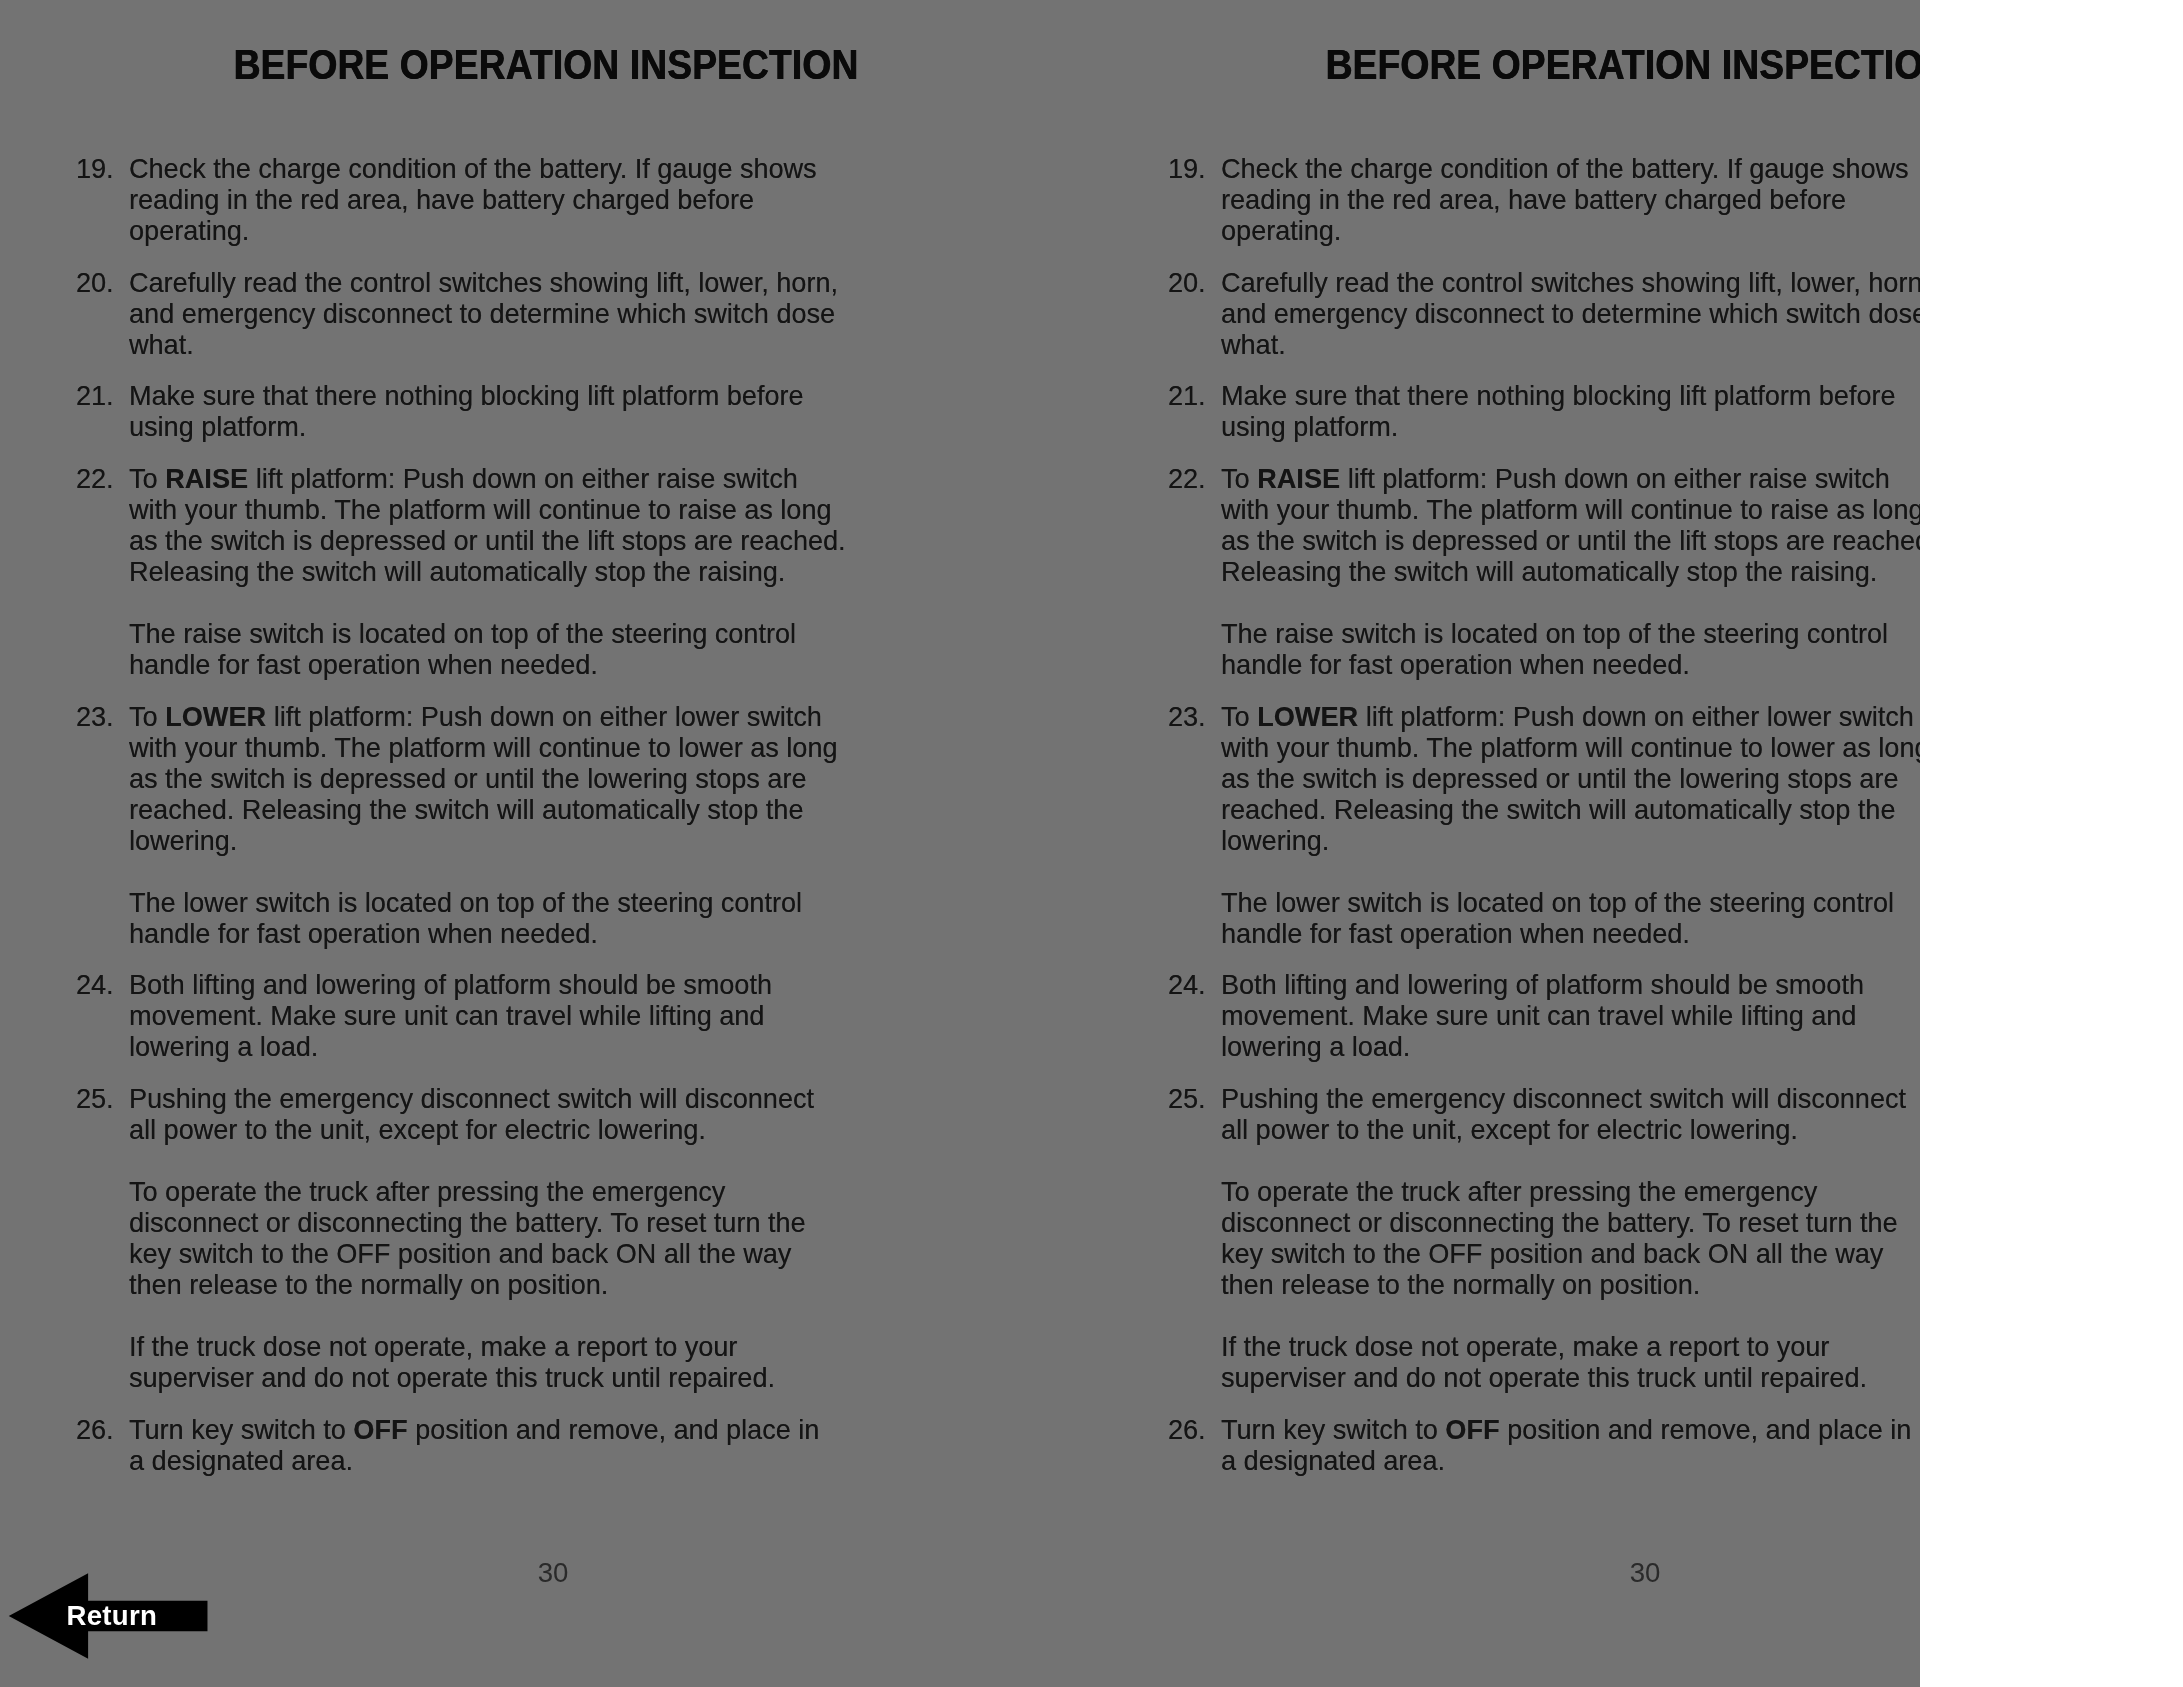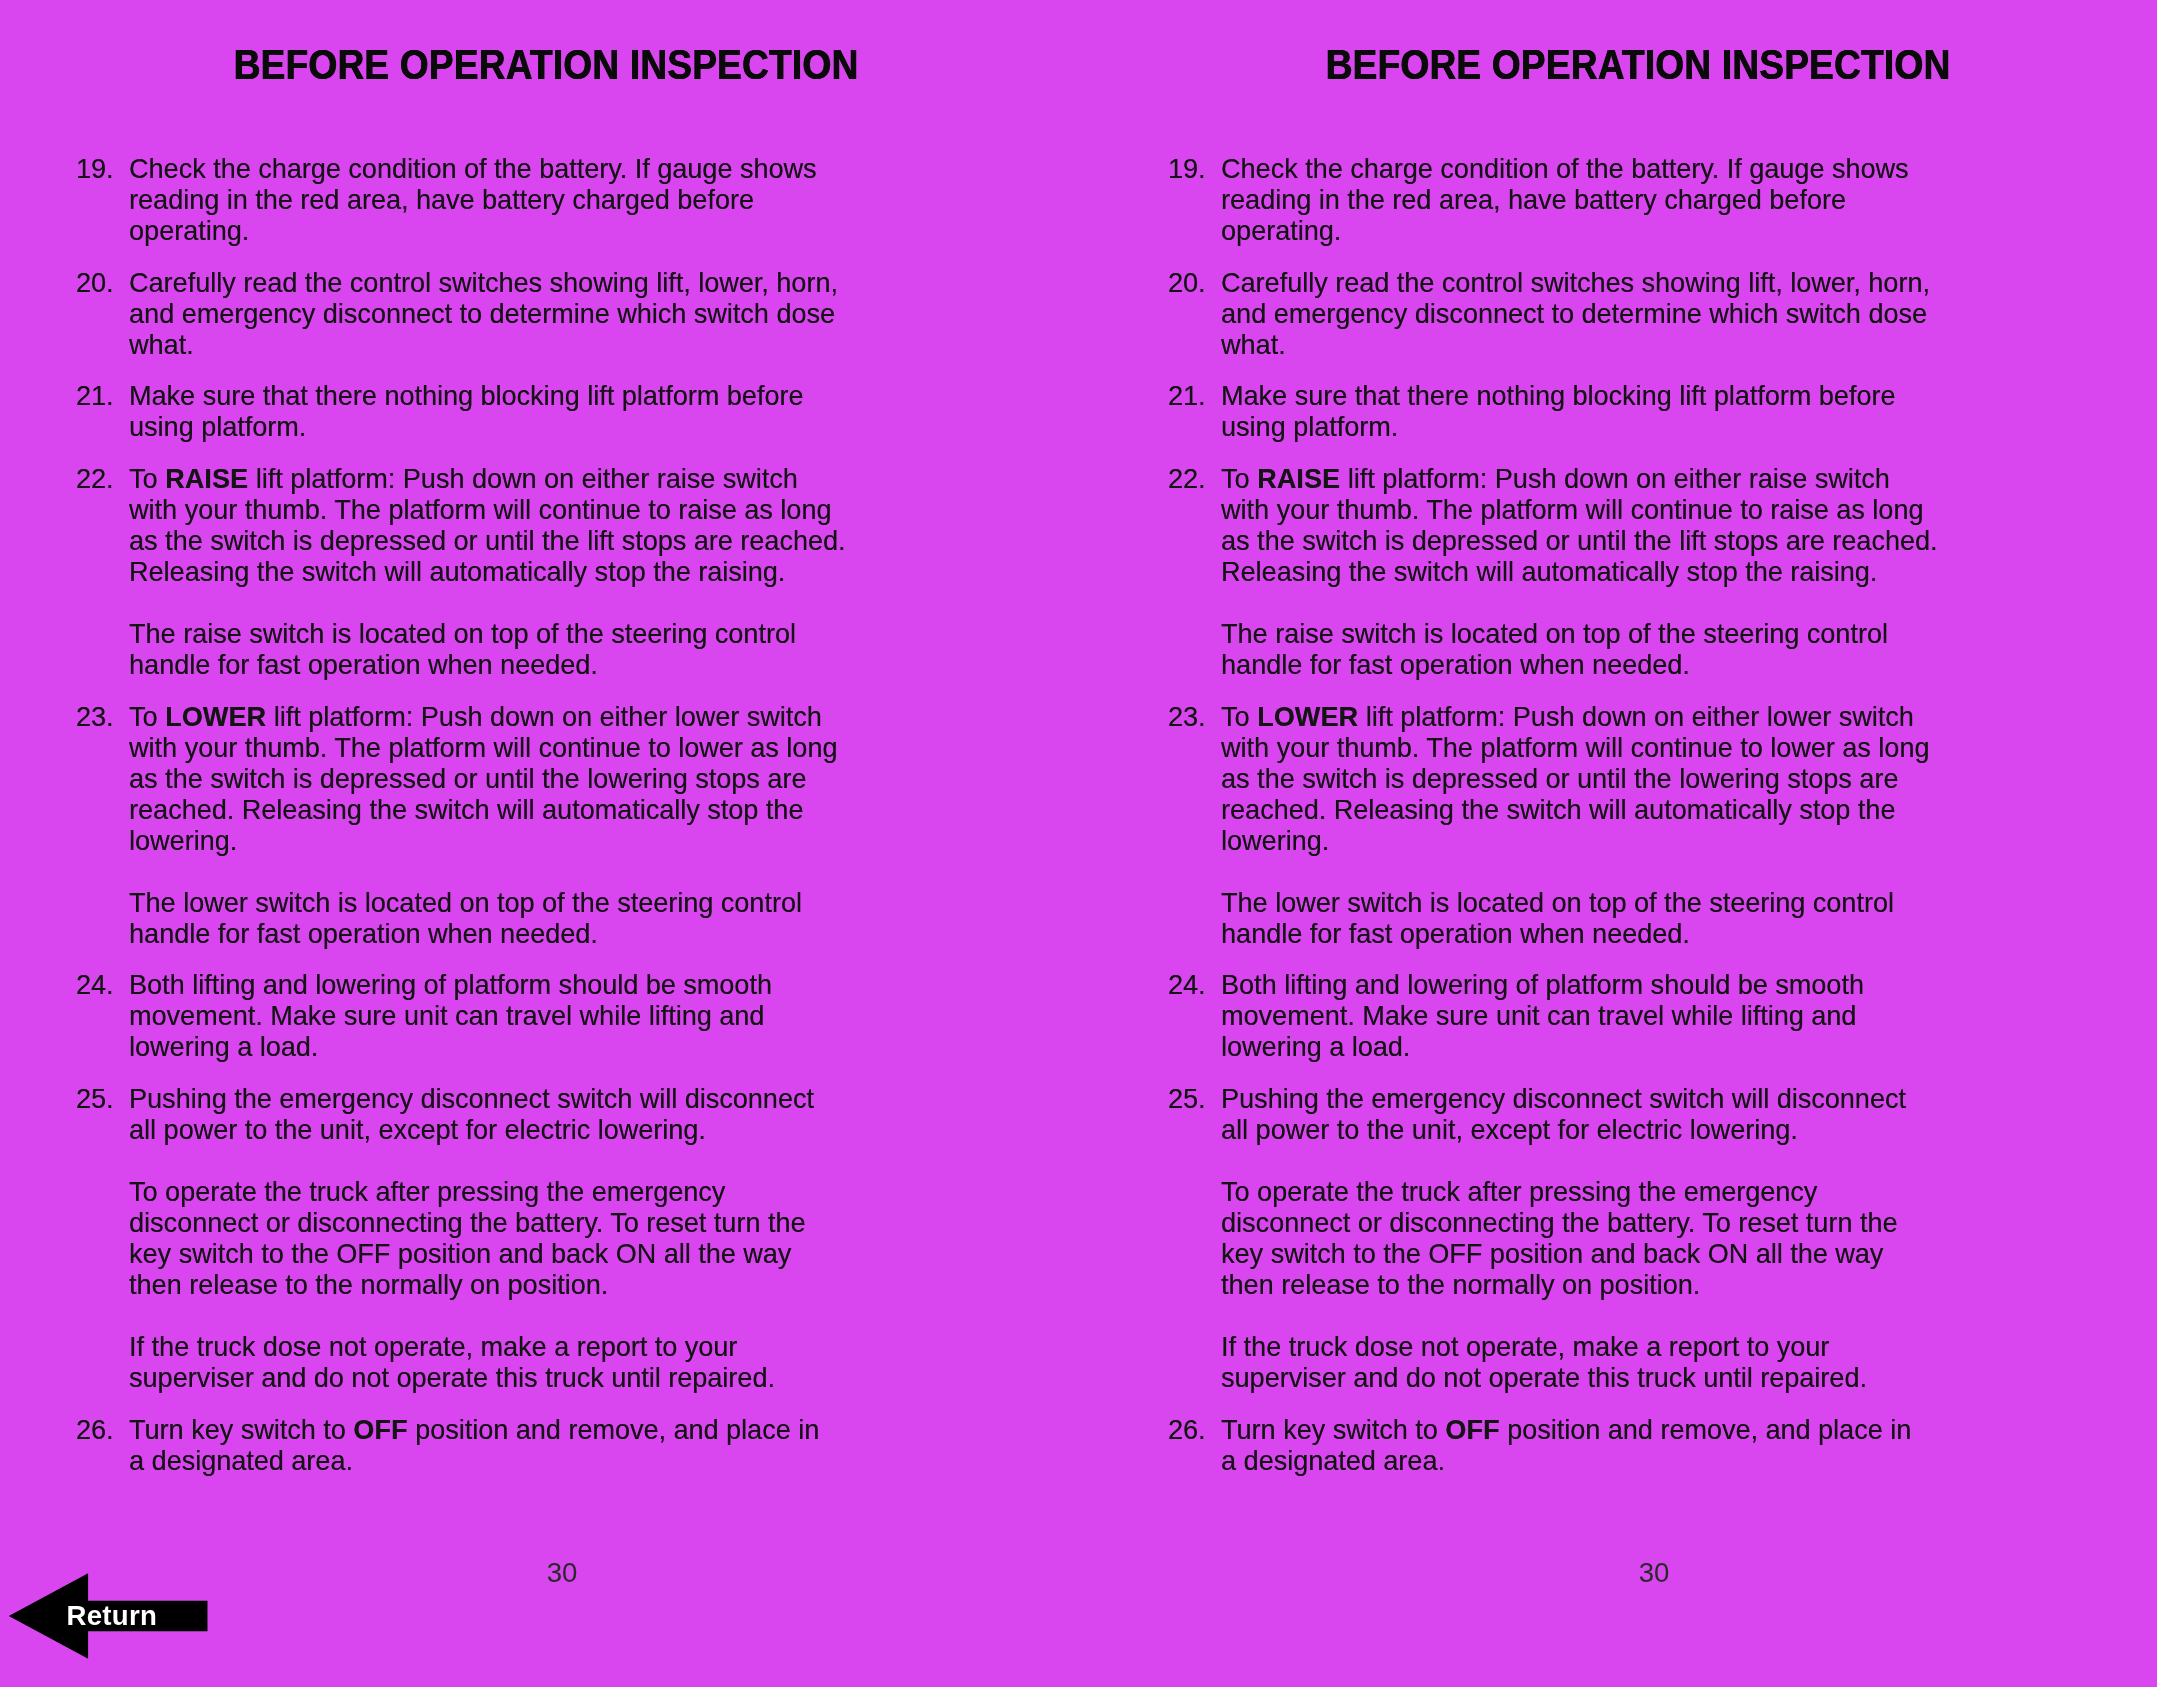--- a/index.html
+++ b/index.html
@@ -2,23 +2,23 @@
 <html style="font-size:11px"><head>
 <meta charset="utf-8">
 <style>
   html, body {
     margin: 0;
     padding: 0;
     background: #ffffff;
   }
   .page {
     position: relative;
-    width: 2157px;
+    width: 1920px;
     height: 1687px;
-    background: #d946ef;
+    background: #737373;
     overflow: hidden;
     font-family: "Liberation Sans", "DejaVu Sans", sans-serif;
     color: #101010;
   }
 
   
   .column {
     position: absolute;
     top: 0;
     width: 1092px;
@@ -85,21 +85,21 @@
     margin-top: 31px;
     white-space: pre-line;
   }
 
   strong { font-weight: 700; letter-spacing: 0.1px; }
 
   
   .page-number {
     position: absolute;
     top: 1559px;
-    left: 16px;
+    left: 7px;
     width: 1092px;
     text-align: center;
     font-size: 27.6px;
     line-height: 1;
     color: #2a2a2a;
   }
 
   
   .return-button {
     position: absolute;

